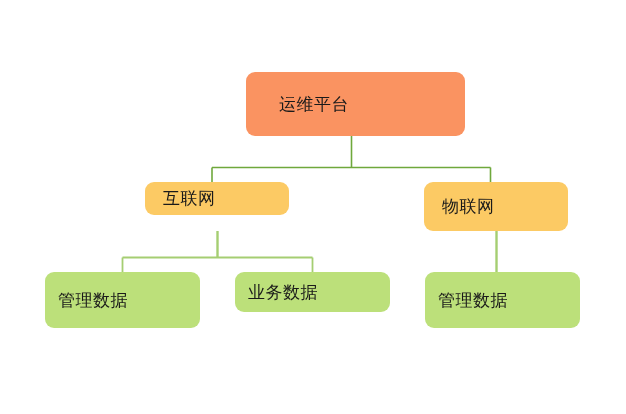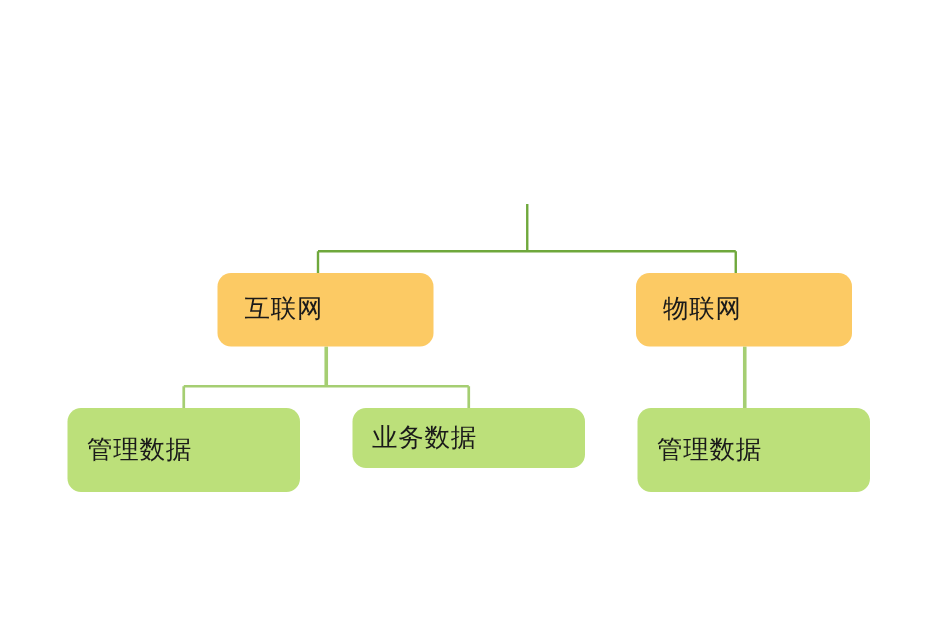--- a/index.html
+++ b/index.html
@@ -50,21 +50,21 @@
     background: #FA9361;
   }
   #node-root .node-label {
     padding-left: 33px;
   }
   
   #node-internet {
     left: 145px;
     top: 182px;
     width: 144px;
-    height: 49px;
+    height: 33px;
     background: #FCCA64;
   }
   #node-internet .node-label {
     padding-left: 18px;
   }
   #node-iot {
     left: 424px;
     top: 182px;
     width: 144px;
     height: 49px;
@@ -120,20 +120,23 @@
 
     <path d="M 122.5 257.5 L 312.5 257.5" stroke="#A5CE72" stroke-width="1.8" fill="none"></path>
 
     <path d="M 122.5 257.5 L 122.5 272" stroke="#A5CE72" stroke-width="1.8" fill="none"></path>
 
     <path d="M 312.5 257.5 L 312.5 272" stroke="#A5CE72" stroke-width="1.8" fill="none"></path>
 
     <path d="M 496.5 231 L 496.5 272" stroke="#A5CE72" stroke-width="2.4" fill="none"></path>
   </svg>
 
+  <div class="node" id="node-root">
+    <span class="node-label">运维平台</span>
+  </div>
 
   <div class="node" id="node-internet">
     <span class="node-label">互联网</span>
   </div>
 
   <div class="node" id="node-iot">
     <span class="node-label">物联网</span>
   </div>
 
   <div class="node" id="node-mgmt-data">

